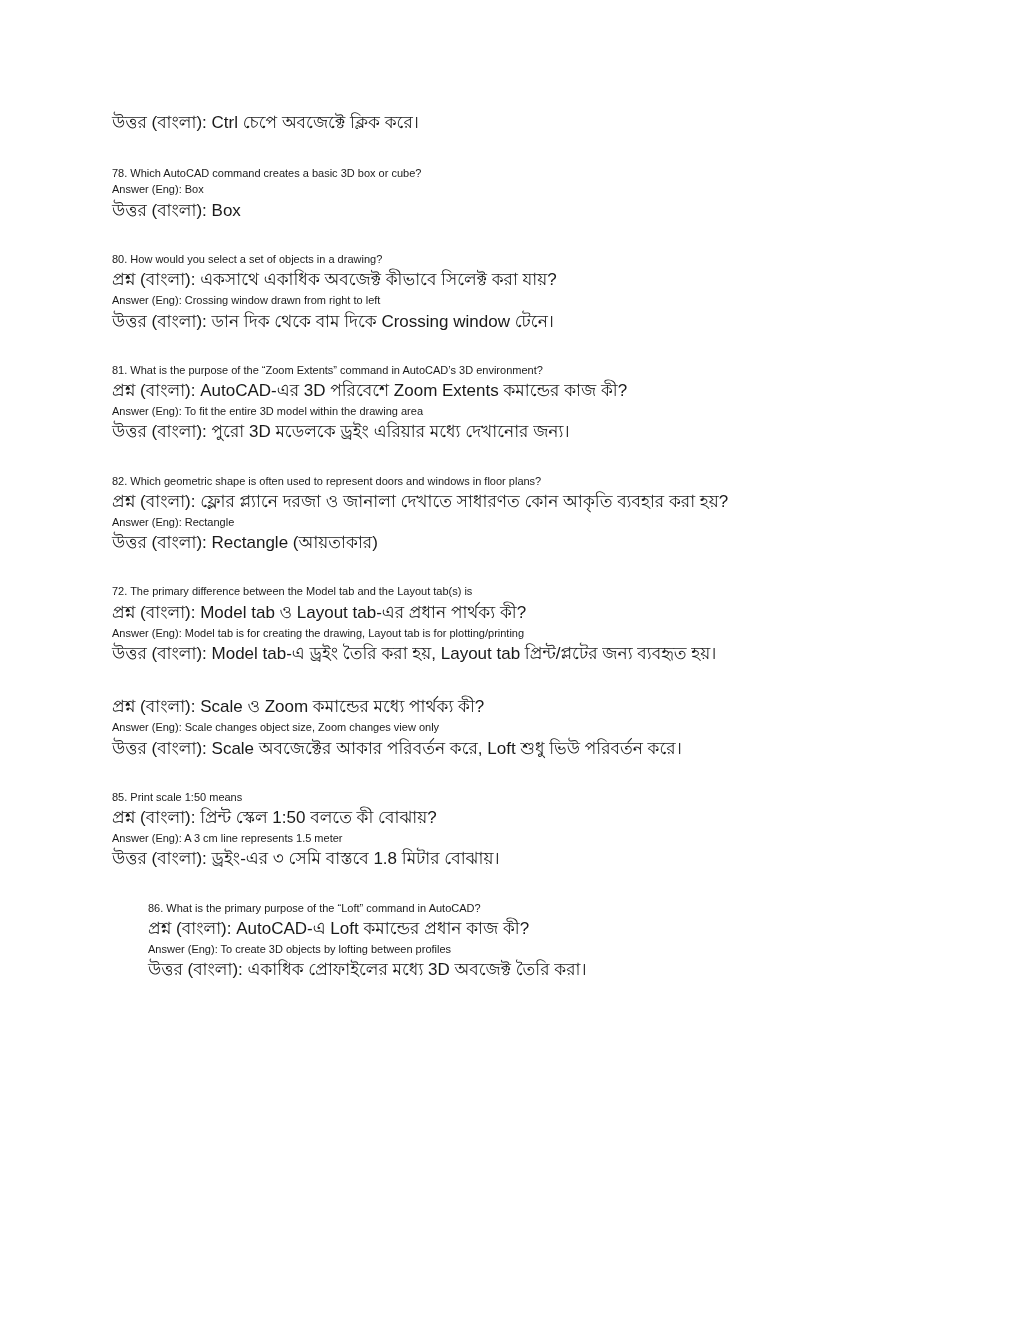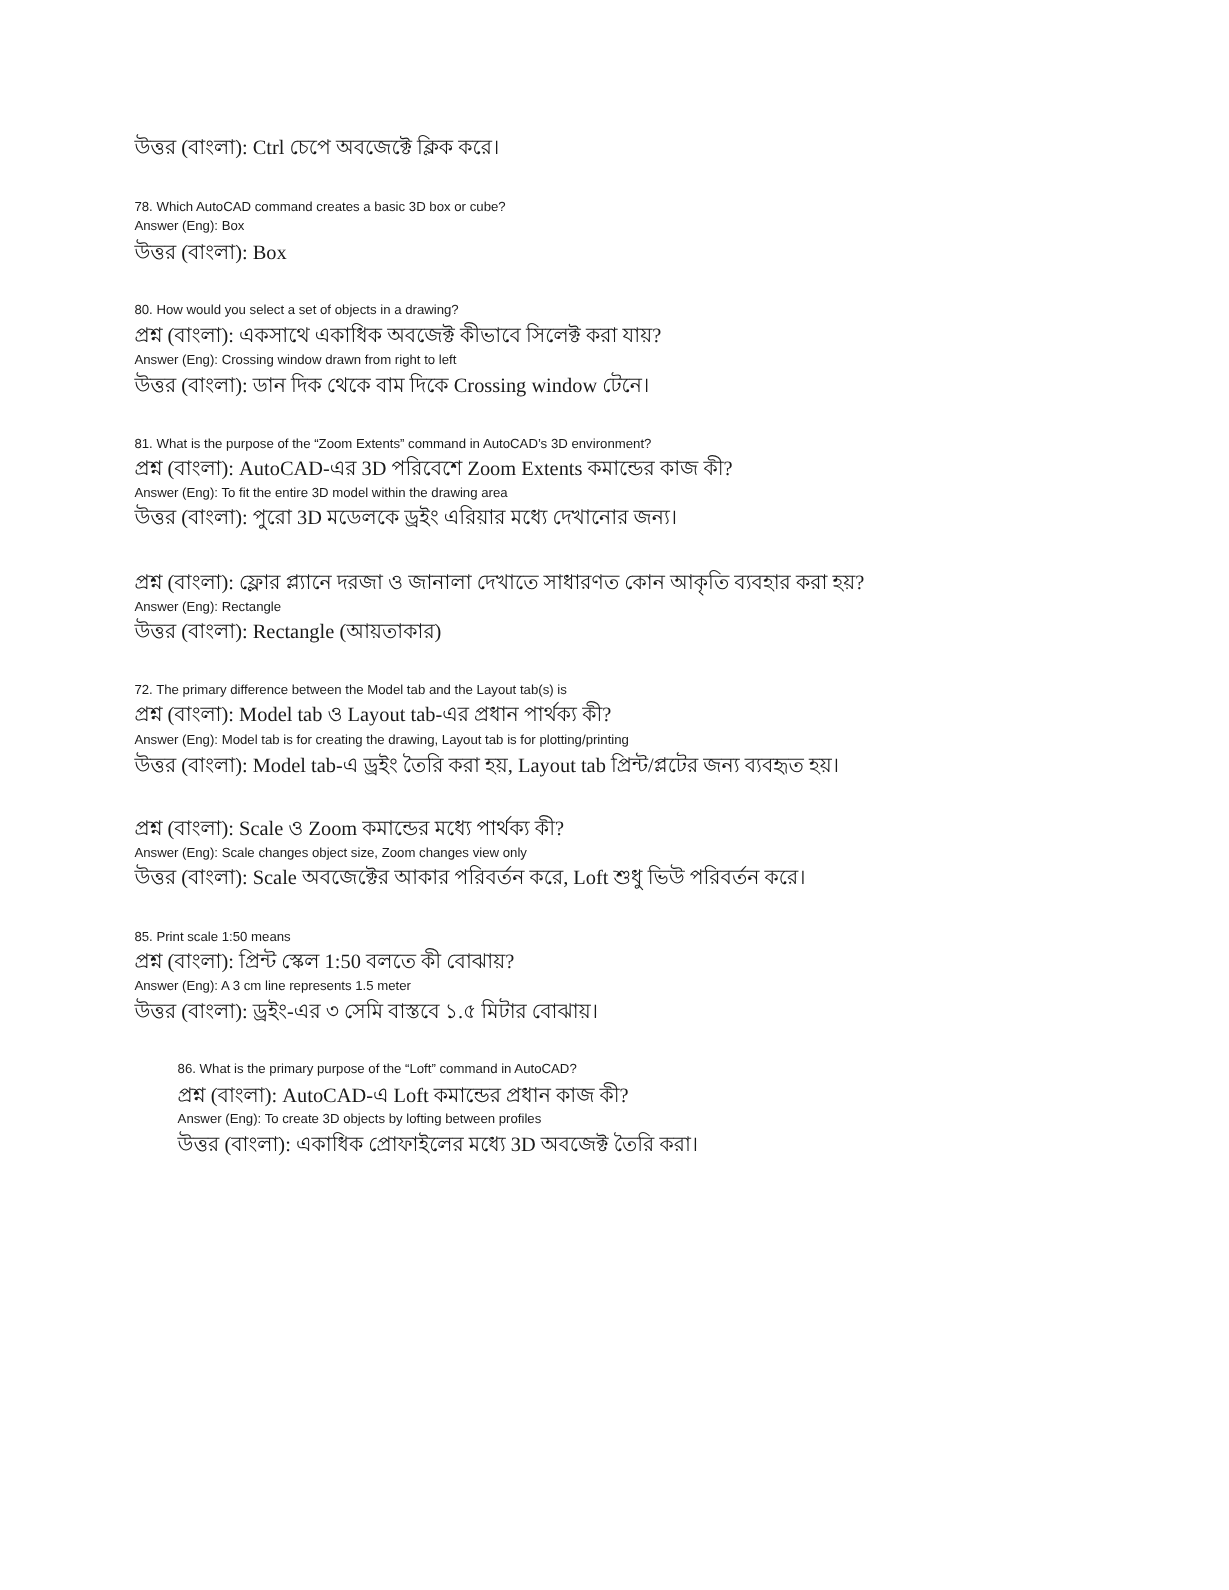--- a/index.html
+++ b/index.html
@@ -27,21 +27,21 @@
     margin-bottom: 0;
     margin-left: 36px;
   }
   .line {
     font-size: 11px;
     line-height: 1.48;
     color: #1a1a1a;
     white-space: pre-wrap;
   }
   .line.bn {
-    font-family: Liberation Serif, serif;
+    font-family: Liberation Sans, sans-serif;
     font-size: 17px;
   }
   .top-line {
     margin-bottom: 30px;
   }
 </style>
 </head>
 <body>
 
 <div class="page">
@@ -63,20 +63,21 @@
   </div>
 
   <div class="qa-block">
     <div class="line">81. What is the purpose of the “Zoom Extents” command in AutoCAD’s 3D environment?</div>
     <div class="line bn">প্রশ্ন (বাংলা): AutoCAD-এর 3D পরিবেশে Zoom Extents কমান্ডের কাজ কী?</div>
     <div class="line">Answer (Eng): To fit the entire 3D model within the drawing area</div>
     <div class="line bn">উত্তর (বাংলা): পুরো 3D মডেলকে ড্রইং এরিয়ার মধ্যে দেখানোর জন্য।</div>
   </div>
 
   <div class="qa-block">
+    <div class="line">82. Which geometric shape is often used to represent doors and windows in floor plans?</div>
     <div class="line bn">প্রশ্ন (বাংলা): ফ্লোর প্ল্যানে দরজা ও জানালা দেখাতে সাধারণত কোন আকৃতি ব্যবহার করা হয়?</div>
     <div class="line">Answer (Eng): Rectangle</div>
     <div class="line bn">উত্তর (বাংলা): Rectangle (আয়তাকার)</div>
   </div>
 
   <div class="qa-block">
     <div class="line">72. The primary difference between the Model tab and the Layout tab(s) is</div>
     <div class="line bn">প্রশ্ন (বাংলা): Model tab ও Layout tab-এর প্রধান পার্থক্য কী?</div>
     <div class="line">Answer (Eng): Model tab is for creating the drawing, Layout tab is for plotting/printing</div>
     <div class="line bn">উত্তর (বাংলা): Model tab-এ ড্রইং তৈরি করা হয়, Layout tab প্রিন্ট/প্লটের জন্য ব্যবহৃত হয়।</div>
@@ -85,21 +86,21 @@
   <div class="qa-block">
     <div class="line bn">প্রশ্ন (বাংলা): Scale ও Zoom কমান্ডের মধ্যে পার্থক্য কী?</div>
     <div class="line">Answer (Eng): Scale changes object size, Zoom changes view only</div>
     <div class="line bn">উত্তর (বাংলা): Scale অবজেক্টের আকার পরিবর্তন করে, Loft শুধু ভিউ পরিবর্তন করে।</div>
   </div>
 
   <div class="qa-block">
     <div class="line">85. Print scale 1:50 means</div>
     <div class="line bn">প্রশ্ন (বাংলা): প্রিন্ট স্কেল 1:50 বলতে কী বোঝায়?</div>
     <div class="line">Answer (Eng): A 3 cm line represents 1.5 meter</div>
-    <div class="line bn">উত্তর (বাংলা): ড্রইং-এর ৩ সেমি বাস্তবে ১.৫ মিটার বোঝায়।</div>
+    <div class="line bn">উত্তর (বাংলা): ড্রইং-এর ৩ সেমি বাস্তবে 1.8 মিটার বোঝায়।</div>
   </div>
 
   <div class="qa-block">
     <div class="line">86. What is the primary purpose of the “Loft” command in AutoCAD?</div>
     <div class="line bn">প্রশ্ন (বাংলা): AutoCAD-এ Loft কমান্ডের প্রধান কাজ কী?</div>
     <div class="line">Answer (Eng): To create 3D objects by lofting between profiles</div>
     <div class="line bn">উত্তর (বাংলা): একাধিক প্রোফাইলের মধ্যে 3D অবজেক্ট তৈরি করা।</div>
   </div>
 
 </div>

